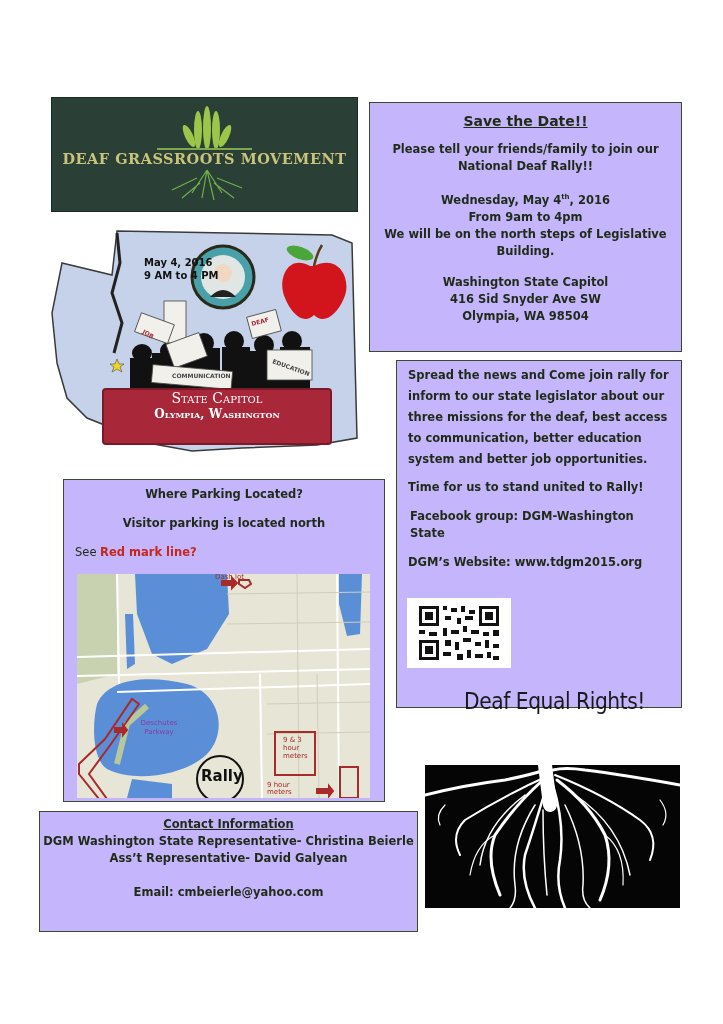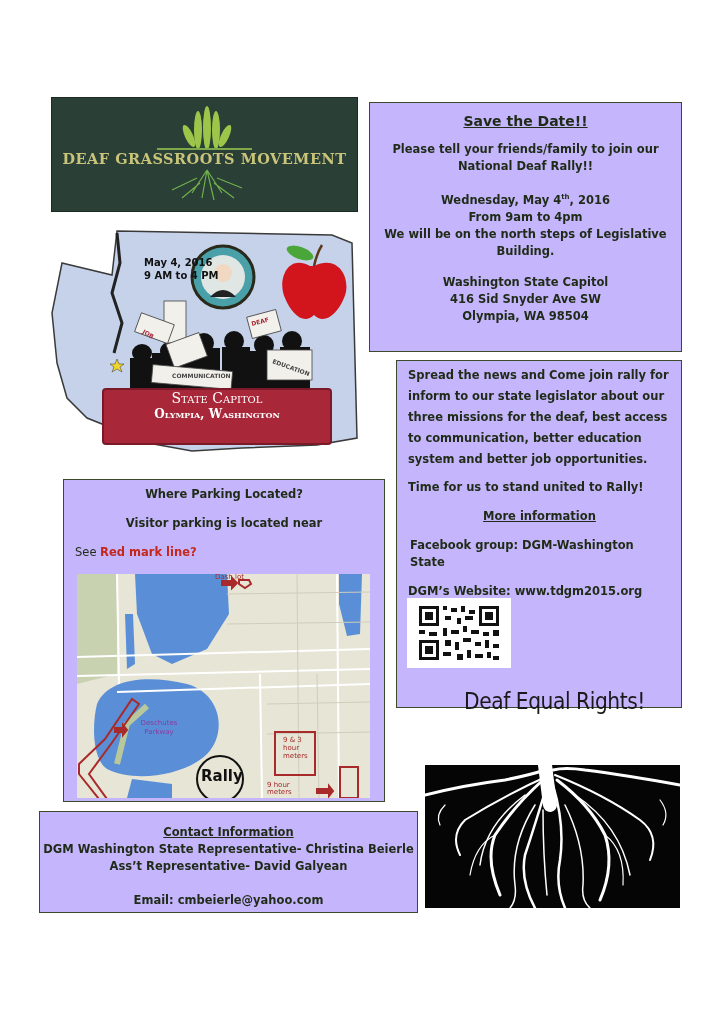--- a/index.html
+++ b/index.html
@@ -37,21 +37,21 @@
 
   
   #parking { left: 63px; top: 479px; width: 322px; height: 323px; }
   #parking .l1 { margin-top: 6px; }
   #parking .l2 { margin-top: 12px; }
   #parking .l3 { margin-top: 12px; padding-left: 11px; }
   #parking .red { color: #c4281c; }
   #map { position: absolute; left: 13px; top: 94px; width: 293px; height: 224px; background: #e7e5d6; overflow: hidden; }
 
   
-  #contact { left: 39px; top: 811px; width: 379px; height: 102px; padding-top: 12px; }
+  #contact { left: 39px; top: 811px; width: 379px; height: 121px; padding-top: 4px; }
   #contact .h { margin-bottom: 0px; }
   #contact .email { margin-top: 17px; }
 
   
   #rights-title { left: 432px; top: 688px; width: 245px; text-align: center; font-family: "DejaVu Sans", sans-serif; font-size: 23px; color: #1a1a1a; letter-spacing: -0.5px; transform: scaleX(0.88); transform-origin: center; }
   #roots { left: 425px; top: 765px; width: 255px; height: 143px; background: #050505; overflow: hidden; }
 </style>
 </head>
 <body>
 
@@ -140,21 +140,20 @@
   </div>
   <div class="banner">
     <div class="b2">State Capitol</div>
     <div class="b3">Olympia, Washington</div>
   </div>
 </div>
 
 <div id="spread" class="abs green-box txt">
   <p class="intro">Spread the news and Come join rally for inform to our state legislator about our three missions for the deaf, best access to communication, better education system and better job opportunities.</p>
   <p>Time for us to stand united to Rally!</p>
-  <p class="center u">More information</p>
   <p style="padding-left:2px">Facebook group: DGM-Washington State</p>
   <p>DGM’s Website: www.tdgm2015.org</p>
   <div id="qr">
     <svg width="104" height="70">
       <g fill="#111">
         <rect x="12" y="8" width="20" height="20"></rect>
           <rect x="15" y="11" width="14" height="14" fill="#fff"></rect>
           <rect x="18" y="14" width="8" height="8"></rect>
         <rect x="72" y="8" width="20" height="20"></rect>
           <rect x="75" y="11" width="14" height="14" fill="#fff"></rect>
@@ -189,21 +188,21 @@
         <rect x="68" y="56" width="8" height="4"></rect>
           <rect x="80" y="54" width="4" height="6"></rect>
           <rect x="86" y="58" width="6" height="4"></rect>
       </g>
     </svg>
   </div>
 </div>
 
 <div id="parking" class="abs green-box txt">
   <div class="l1 center">Where Parking Located?</div>
-  <div class="l2 center">Visitor parking is located near</div>
+  <div class="l2 center">Visitor parking is located north</div>
   <div class="l3">
     <span style="font-weight:normal">See </span><span class="red">Red mark line?</span>
   </div>
   <div id="map">
     <svg width="293" height="224" style="position:absolute;left:0;top:0">
       <rect width="293" height="224" fill="#e7e5d6"></rect>
       <path d="M0 0 L40 0 L40 100 L0 110 Z" fill="#c8d2b0"></path>
       <path d="M58 0 L150 0 L152 40 L130 75 L95 90 L75 80 L60 40 Z" fill="#5a8fd8"></path>
       <path d="M48 40 L56 40 L58 90 L50 95 Z" fill="#5a8fd8"></path>
       <path d="M262 0 L285 0 L283 60 L270 62 L262 30 Z" fill="#5a8fd8"></path>

